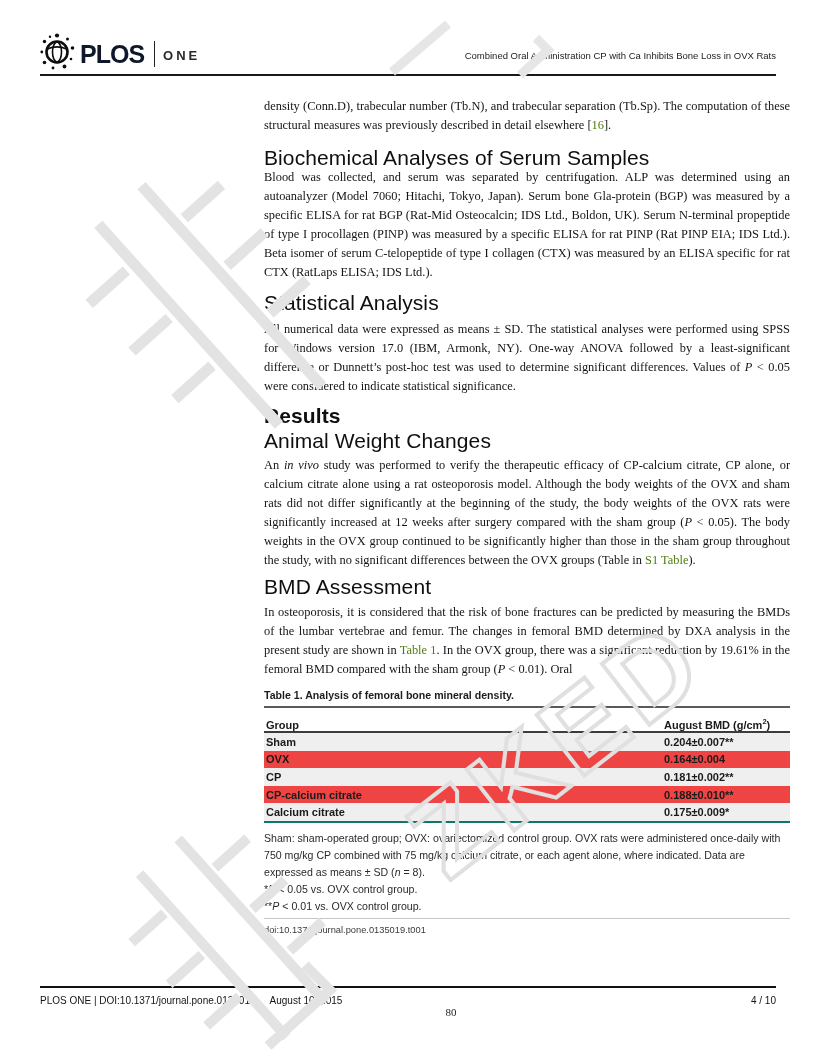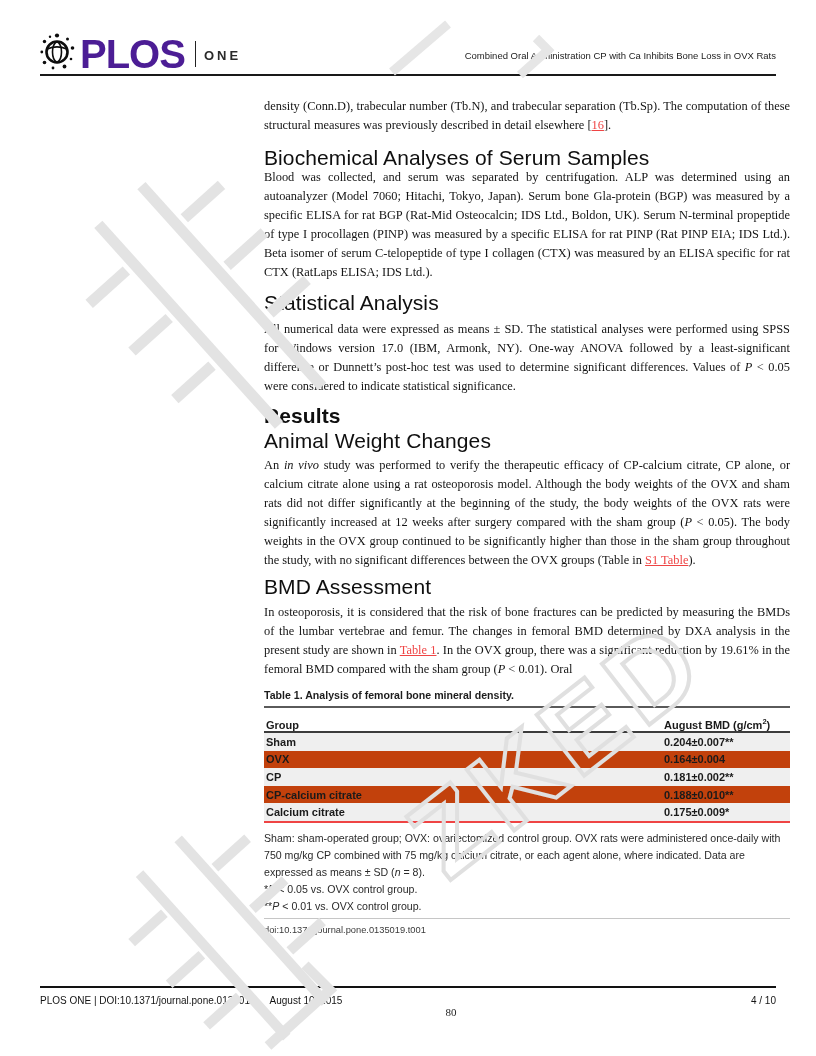--- a/index.html
+++ b/index.html
@@ -8,21 +8,21 @@
     background:#ffffff; overflow:hidden;
     font-family:"Liberation Serif", serif; color:#141414;
   }
 
   
   .hdr { position:absolute; left:40px; right:40px; top:30px; height:46px; }
   .logo { position:absolute; left:0; top:2px; display:flex; align-items:center; }
   .logo-icon { margin-right:4px; }
   .logo-plos {
     font-family:"Liberation Sans", sans-serif; font-weight:800;
-    font-size:40px; letter-spacing:-1px; color:#4c1d95; line-height:34px;
+    font-size:25px; letter-spacing:-1px; color:#0f172a; line-height:34px;
   }
   .logo-div { width:1px; height:26px; background:#222; margin:0 8px 0 10px; }
   .logo-one {
     font-family:"Liberation Sans", sans-serif; font-weight:700;
     font-size:13px; letter-spacing:3px; color:#2a2a2a; margin-top:3px;
   }
   .running-title {
     position:absolute; right:0; top:20px;
     font-family:"Liberation Sans", sans-serif; font-size:9.5px; color:#1c1c1c;
   }
@@ -32,41 +32,41 @@
   .col { position:absolute; left:264px; width:526px; top:97px; }
   .col p { margin:0; font-size:12.4px; line-height:19px; text-align:justify; }
   h2 {
     margin:0; font-family:"Liberation Sans", sans-serif; font-weight:400;
     font-size:21px; line-height:20px; color:#0f0f0f; letter-spacing:0.1px;
   }
   h2.bold { font-weight:700; }
   .mt-head { margin-top:13px; }
   .mt-par  { margin-top:8px; }
   .seg-i { font-style:italic; }
-  .seg-link { color:#ef4444; text-decoration:underline; cursor:pointer; }
+  .seg-link { color:#4d7c0f; cursor:pointer; }
   sup { font-size:0.68em; }
 
   
   .tblcap {
     margin-top:9px; font-family:"Liberation Sans", sans-serif;
     font-weight:700; font-size:10.6px; color:#1c1c1c; line-height:14px;
   }
   .tbl { margin-top:4px; font-family:"Liberation Sans", sans-serif; }
   .t-head {
     display:flex; align-items:flex-end; height:23px;
     border-top:2px solid #5a5a5a; border-bottom:2px solid #3c3c3c;
     font-weight:700; font-size:11px; color:#1a1a1a;
   }
   .t-row {
     display:flex; align-items:center; height:17.6px;
     font-weight:700; font-size:11px; color:#1a1a1a;
   }
   .t-row.light { background:#efefef; }
-  .t-row.dark  { background:#c2410c; }
-  .t-body { border-bottom:2px solid #ef4444; }
+  .t-row.dark  { background:#ef4444; }
+  .t-body { border-bottom:2px solid #0f766e; }
   .c1 { flex:1; padding-left:2px; }
   .c2 { width:126px; }
 
   .fnote {
     margin-top:7px; font-family:"Liberation Sans", sans-serif;
     font-size:10.6px; line-height:17px; color:#2a2a2a; text-align:left;
   }
   .fnline { font-family:"Liberation Sans", sans-serif; font-size:10.6px; line-height:17px; color:#2a2a2a; }
   .fnote-rule { margin-top:3px; border-top:1px solid #c6c6c6; }
   .tdoi {

